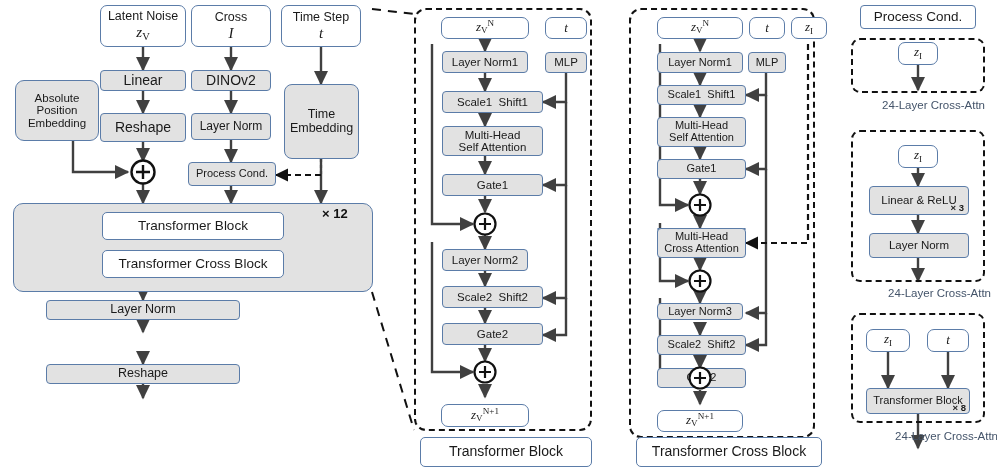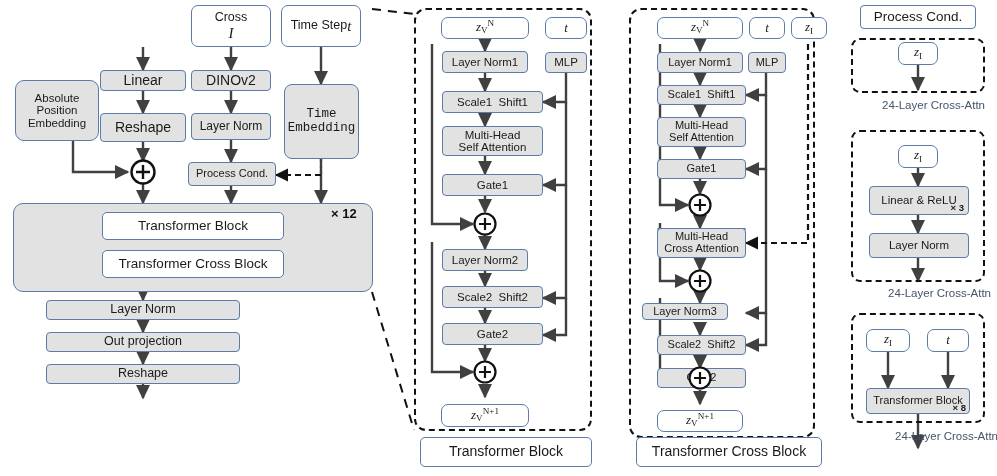--- a/index.html
+++ b/index.html
@@ -111,25 +111,29 @@
     <g stroke="#404040" stroke-width="2.2" fill="none" stroke-dasharray="3,3">
       <path d="M321,159 L321,175"></path>
     </g>
 
     <g stroke="#111" stroke-width="2" fill="none" stroke-dasharray="9,7">
       <path d="M372,9 L414,14"></path>
       <path d="M372,292 L414,430"></path>
     </g>
   </svg>
 
+  <div class="box term" style="left:100px;top:5px;width:86px;height:42px;flex-direction:column;font-size:12.5px;">
+    <span>Latent Noise</span>
+    <span class="mathv" style="font-size:15px;">z<span class="sub">V</span></span>
+  </div>
   <div class="box term" style="left:191px;top:5px;width:80px;height:42px;flex-direction:column;font-size:12.5px;">
     <span>Cross</span>
     <span class="mathv" style="font-size:15px;">I</span>
   </div>
-  <div class="box term" style="left:281px;top:5px;width:80px;height:42px;flex-direction:row;font-size:12.5px;">
+  <div class="box term" style="left:281px;top:5px;width:80px;height:42px;flex-direction:column;font-size:12.5px;">
     <span>Time Step</span>
     <span class="mathv" style="font-size:15px;">t</span>
   </div>
 
   <div class="box proc" style="left:15px;top:80px;width:84px;height:61px;border-radius:9px;font-size:11.5px;">
     <span style="white-space:pre-line;">Absolute Position Embedding</span>
   </div>
 
   <div class="box proc" style="left:100px;top:70px;width:86px;height:21px;font-size:14px;justify-content:center;">
     <span>Linear</span>
@@ -142,42 +146,39 @@
     <span>DINOv2</span>
   </div>
   <div class="box proc" style="left:191px;top:113px;width:80px;height:27px;font-size:12px;">
     <span>Layer Norm</span>
   </div>
   <div class="box proc" style="left:188px;top:162px;width:88px;height:24px;font-size:11px;">
     <span>Process Cond.</span>
   </div>
 
   <div class="box proc" style="left:284px;top:84px;width:75px;height:75px;border-radius:8px;font-size:12.5px;">
-    <span style="white-space:pre-line;font-family:Liberation Mono, monospace;">Time Embedding</span>
+    <span style="white-space:pre-line;">Time Embedding</span>
   </div>
 
   <svg class="lay">
     <circle cx="143" cy="172" r="11.5" fill="#fff" stroke="#111" stroke-width="2.4"></circle>
     <path d="M136,172 L150,172 M143,165 L143,179" stroke="#111" stroke-width="2.4"></path>
   </svg>
 
   <div class="box group" style="left:13px;top:203px;width:360px;height:89px;"></div>
-  <div class="mult" style="left:331px;top:206px;font-size:13px;">× 12</div>
+  <div class="mult" style="left:322px;top:206px;font-size:13px;">× 12</div>
   <div class="box term" style="left:102px;top:212px;width:182px;height:28px;border-radius:5px;font-size:13.5px;">
     <span>Transformer Block</span>
   </div>
   <div class="box term" style="left:102px;top:250px;width:182px;height:28px;border-radius:5px;font-size:13.5px;">
     <span>Transformer Cross Block</span>
   </div>
 
   <div class="box proc" style="left:46px;top:300px;width:194px;height:20px;font-size:12.5px;">
     <span>Layer Norm</span>
-  </div>
-  <div class="box proc" style="left:46px;top:332px;width:194px;height:20px;font-size:12.5px;">
-    <span>Out projection</span>
   </div>
   <div class="box proc" style="left:46px;top:364px;width:194px;height:20px;font-size:12.5px;">
     <span>Reshape</span>
   </div>
 
 
   <div class="dashpanel" style="left:414px;top:8px;width:178px;height:423px;"></div>
 
   <div class="box term" style="left:441px;top:17px;width:88px;height:22px;font-size:13px;">
     <span class="mathv">z<span class="sub">V</span><span class="sup">N</span></span>
@@ -257,21 +258,21 @@
     <span>Gate1</span>
   </div>
   <div class="box proc" style="left:657px;top:228px;width:86px;height:20px;font-size:11px;">
     <span>Layer Norm2</span>
   </div>
   <div class="box proc" style="left:657px;top:228px;width:89px;height:0px;"></div>
   <div class="box proc" style="left:657px;top:228px;width:89px;height:30px;font-size:11px;top:228px;">
     <span style="white-space:pre-line;">Multi-Head
 Cross Attention</span>
   </div>
-  <div class="box proc" style="left:642px;top:303px;width:86px;height:17px;font-size:11px;">
+  <div class="box proc" style="left:657px;top:303px;width:86px;height:17px;font-size:11px;">
     <span>Layer Norm3</span>
   </div>
   <div class="box proc" style="left:657px;top:335px;width:89px;height:20px;font-size:11px;">
     <span style="white-space:pre;">Scale2  Shift2</span>
   </div>
   <div class="box proc" style="left:657px;top:368px;width:89px;height:20px;font-size:11px;">
     <span>Gate2</span>
   </div>
   <div class="box term" style="left:657px;top:410px;width:86px;height:22px;font-size:13px;">
     <span class="mathv">z<span class="sub">V</span><span class="sup">N+1</span></span>

